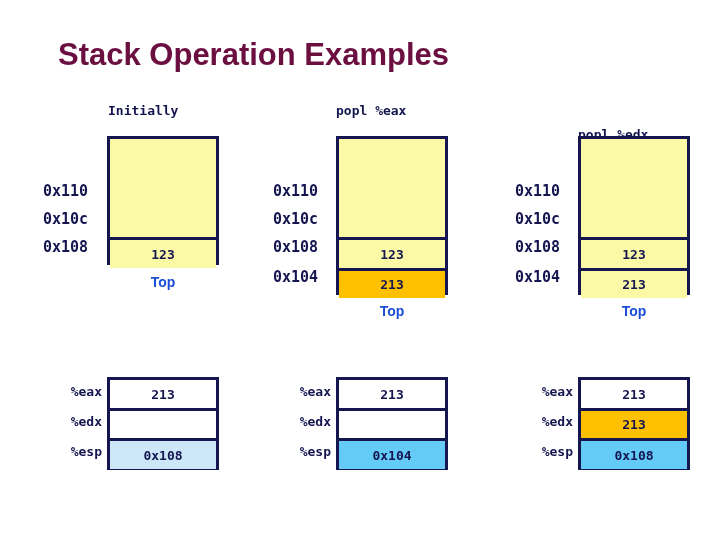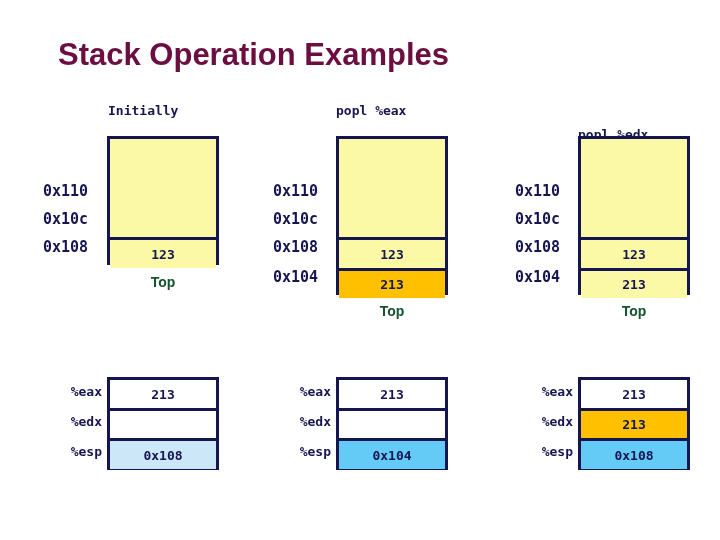--- a/index.html
+++ b/index.html
@@ -84,21 +84,21 @@
     white-space: nowrap;
     text-align: left;
   }
 
   .top-label {
     position: absolute;
     font-family: "Liberation Sans", sans-serif;
     font-weight: bold;
     font-size: 14px;
     line-height: 16px;
-    color: #14532d;
+    color: #1d4ed8;
     white-space: nowrap;
     text-align: center;
   }
 
   
   .reg-box {
     position: absolute;
     border: 3px solid #151550;
     box-sizing: border-box;
     background: #ffffff;

